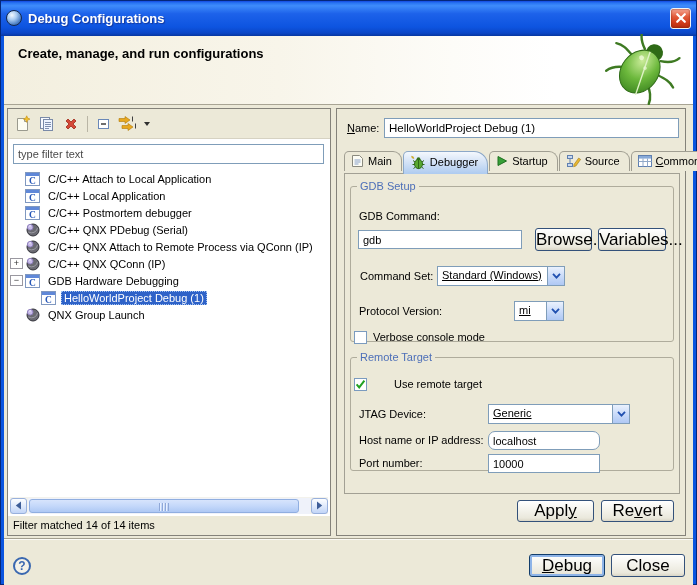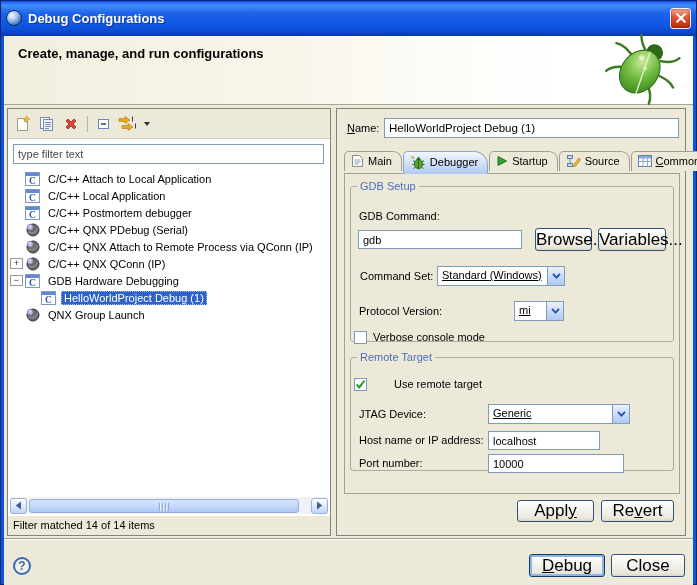--- a/index.html
+++ b/index.html
@@ -449,24 +449,24 @@
           <div class="combo abs" style="left:137px; top:41px; width:142px;">
             <span class="combo-text">Generic</span>
             <span class="combo-btn">
               <svg width="9" height="6" viewBox="0 0 9 6">
                   <path d="M1 0.8 L4.5 4.6 L8 0.8" fill="none" stroke="#2050B0" stroke-width="1.8"></path>
                 </svg>
             </span>
           </div>
 
           <span class="abs" style="left:8px; top:71px;">Host name or IP address:</span>
-          <input class="xp-input abs" style="left: 137px; top: 68px; width: 112px;" value="localhost">
+          <input class="xp-input abs" style="left: 137px; top: 68px; width: 112px; border-radius: 7px;" value="localhost">
 
           <span class="abs" style="left:8px; top:94px;">Port number:</span>
-          <input class="xp-input abs" style="left: 137px; top: 91px; width: 136px;" value="10000">
+          <input class="xp-input abs" style="left: 137px; top: 91px; width: 112px;" value="10000">
         </fieldset>
       </div>
 
       <button class="xp-btn apply-btn">Appl<u>y</u></button>
       <button class="xp-btn revert-btn">Re<u>v</u>ert</button>
     </div>
 
     <div class="bottom-sep"></div>
     <div class="help-icon">?</div>
     <button class="xp-btn close-dlg-btn">Close</button>

